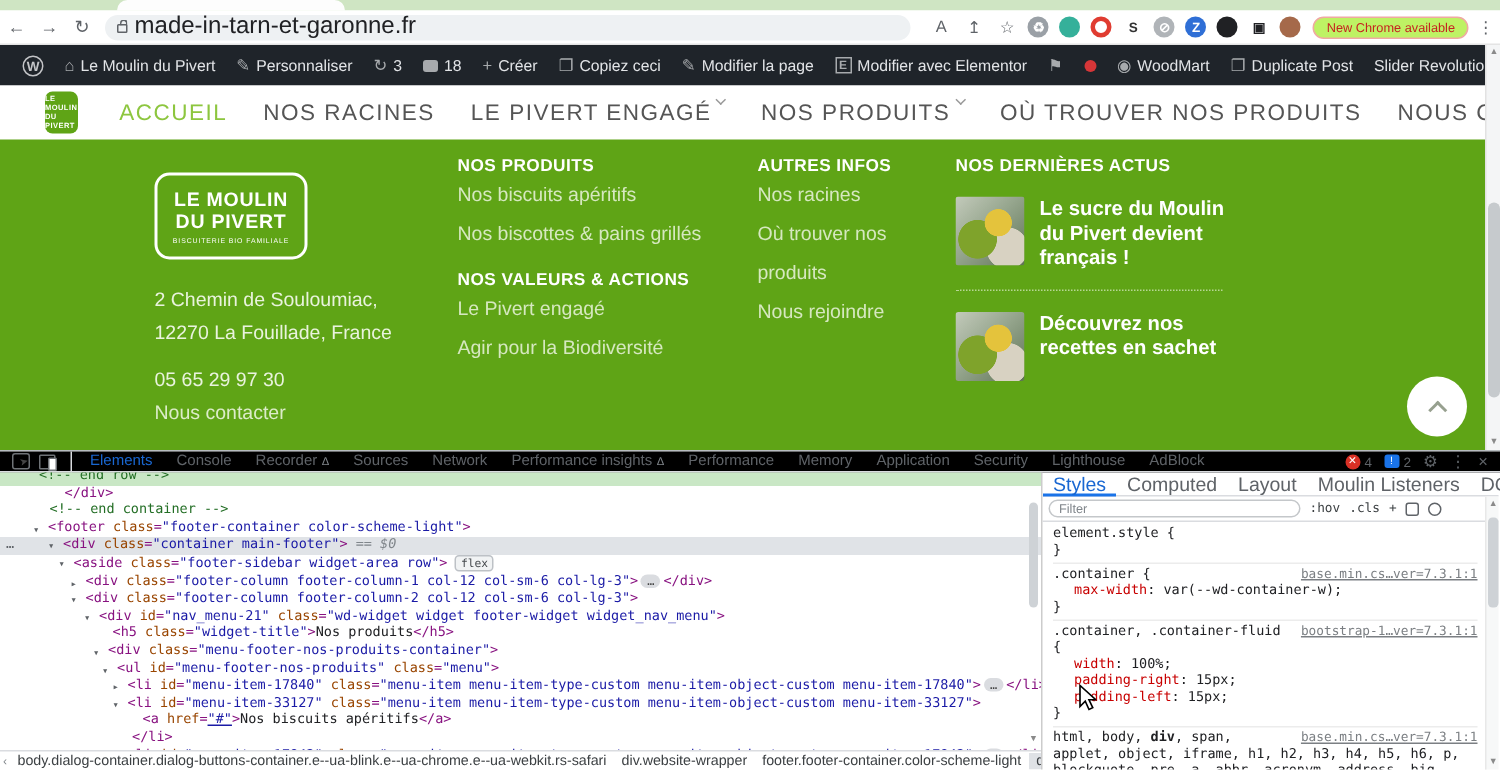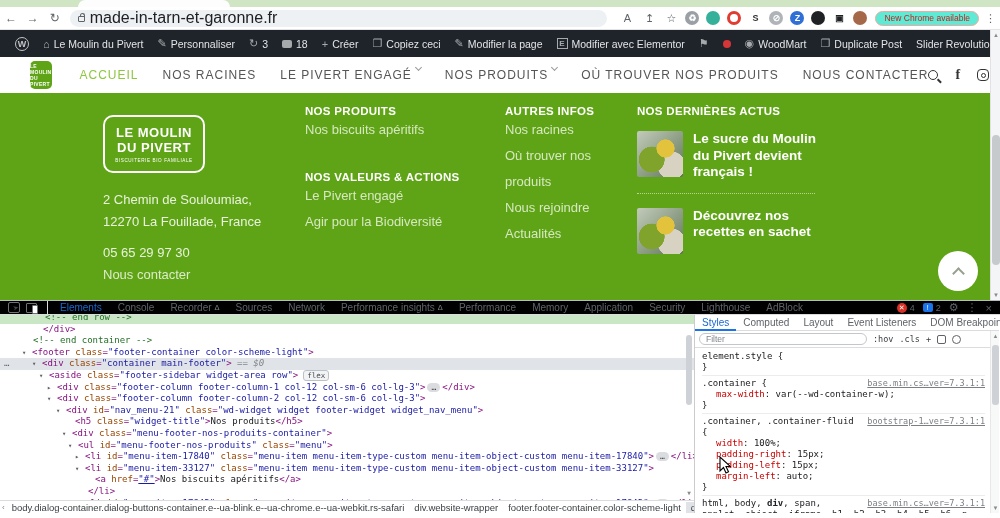--- a/index.html
+++ b/index.html
@@ -13,37 +13,37 @@
   .navbtn{width:22px;text-align:center;color:#5f6368;font-size:12px;line-height:22px}
   .urlpill{margin-left:4px;width:540px;height:17px;background:#eef1f3;border-radius:9px;display:flex;align-items:center;padding:0 8px;gap:5px}
   .lock{width:7px;height:6px;border:1px solid #5f6368;border-radius:1px;position:relative;margin-top:2px}
   .lock:before{content:"";position:absolute;left:1px;top:-4px;width:3px;height:3px;border:1px solid #5f6368;border-bottom:none;border-radius:3px 3px 0 0}
   .urltext{font-size:16px;color:#202124}
   .tb-icons{display:flex;align-items:center;gap:6px;margin-left:12px}
   .tbi{width:16px;height:16px;display:flex;align-items:center;justify-content:center;font-size:11px;color:#5f6368}
   .exi{width:14px;height:14px;border-radius:50%;display:flex;align-items:center;justify-content:center;font-size:9px;font-weight:bold;color:#fff}
   .exi.ring{background:#fff;border:3px solid #e03c31}
   .exi.sq{border-radius:3px}
-  .update-pill{margin-left:8px;height:15px;border:1px solid #f0a9a2;border-radius:8px;color:#c5221f;font-size:8.5px;display:flex;align-items:center;padding:0 8px;background:#5eead4;white-space:nowrap}
+  .update-pill{margin-left:8px;height:15px;border:1px solid #f0a9a2;border-radius:8px;color:#c5221f;font-size:8.5px;display:flex;align-items:center;padding:0 8px;background:#bef264;white-space:nowrap}
   .menu-dots{color:#5f6368;font-size:11px;margin:0 4px 0 6px}
 
   
   .adminbar{position:absolute;left:0;top:30px;width:1000px;height:27px;background:#1f242a;display:flex;align-items:center;color:#e2e4e7;font-size:10.5px;padding-left:8px}
   .ab-item{display:flex;align-items:center;gap:4px;padding:0 7px;height:27px;white-space:nowrap}
   .ab-ico{color:#a7aaad;font-size:11px;display:inline-flex;align-items:center;justify-content:center}
   .i-wordpress{width:14px;height:14px;border:1.5px solid #c3c4c7;border-radius:50%;font-size:9px;font-weight:bold;color:#c3c4c7}
   .i-elementor{width:11px;height:11px;border:1px solid #a7aaad;font-size:8px;font-weight:bold}
   .i-red-dot{width:8px;height:8px;border-radius:50%;background:#d63638}
   .i-bubble{width:10px;height:8px;background:#a7aaad;border-radius:2px}
 
   
   .siteheader{position:absolute;left:0;top:57px;width:1000px;height:36px;background:#fff;display:flex;align-items:center}
   .site-logo{margin-left:30px;width:44px;height:28px;background:#5fa416;border-radius:5px;color:#fff;display:flex;flex-direction:column;align-items:center;justify-content:center;font-size:5px;font-weight:bold;line-height:6px;letter-spacing:.3px}
   .mainnav{display:flex;align-items:center;gap:24px;margin-left:28px}
-  .nav-item{font-size:12px;letter-spacing:1px;color:#555;display:flex;gap:4px;white-space:nowrap}
+  .nav-item{font-size:15px;letter-spacing:1px;color:#555;display:flex;gap:4px;white-space:nowrap}
   .nav-item.active{color:#8dc63f}
   .caret{width:5px;height:5px;border-right:1.5px solid #999;border-bottom:1.5px solid #999;transform:rotate(45deg);margin-top:-3px}
   .hdr-right{margin-left:auto;display:flex;align-items:center;gap:17px;margin-right:30px}
   .search-ico{position:relative;width:10px;height:10px;border:1.6px solid #333;border-radius:50%}
   .search-ico:after{content:"";position:absolute;left:8px;top:9px;width:5px;height:1.6px;background:#333;transform:rotate(45deg)}
   .fb{font-family:"Liberation Serif",serif;font-weight:bold;font-size:14px;color:#333}
   .insta{position:relative;width:12px;height:12px;border:1.6px solid #333;border-radius:4px}
   .insta:after{content:"";position:absolute;left:3px;top:3px;width:3px;height:3px;border:1.3px solid #333;border-radius:50%}
   .cta{background:#6eb32b;color:#fff;font-size:8px;font-weight:bold;letter-spacing:.8px;border-radius:13px;padding:8px 16px;white-space:nowrap}
 
@@ -52,21 +52,21 @@
   .f-col{position:absolute;top:0}
   .logo-badge{position:absolute;left:0;top:22px;width:102px;height:58px;border:2px solid #fff;border-radius:10px;display:flex;flex-direction:column;align-items:center;justify-content:center;text-align:center}
   .lb1{font-size:13px;font-weight:bold;letter-spacing:.5px;line-height:15px}
   .lb-sub{font-size:4.6px;letter-spacing:.6px;margin-top:3px}
   .addr{position:absolute;left:0;top:96px;font-size:13px;line-height:22px;color:#e9f3dd}
   .phone{position:absolute;left:0;top:152px;font-size:13px;color:#e9f3dd}
   .contactlink{position:absolute;left:0;top:174px;font-size:13px;color:#dcecc9}
   .f-head{font-size:11.5px;font-weight:bold;letter-spacing:.3px;color:#fff;margin-top:12px}
   .f-links{list-style:none}
   .f-links li{font-size:13px;color:#d6e8c0;line-height:26px}
-  .f-head2{margin-top:28px}
+  .f-head2{margin-top:12px}
   .actus{width:185px}
   .actu{display:flex;gap:10px;margin-top:14px}
   .thumb{width:46px;height:46px;flex:0 0 46px;border-radius:2px;background:
     radial-gradient(circle at 62% 38%, #e4c33c 0 22%, transparent 23%),
     radial-gradient(circle at 32% 62%, #7fa32b 0 30%, transparent 31%),
     radial-gradient(circle at 75% 75%, #d8d2c2 0 28%, transparent 29%),
     linear-gradient(135deg,#c3cabb 0%,#96a68e 45%,#5f7355 100%)}
   .actu-title{font-size:13.5px;font-weight:bold;line-height:16.5px;color:#fff}
   .actu-sep{border-bottom:1px dotted rgba(255,255,255,.55);margin-top:12px;width:178px}
   .scrolltop{position:absolute;right:22px;top:158px;width:40px;height:40px;border-radius:50%;background:#fff;display:flex;align-items:center;justify-content:center}
@@ -113,21 +113,21 @@
   .el-scroll{position:absolute;right:1px;top:0;width:8px;height:185px;font-size:6px;color:#8a8a8a;text-align:center}
   .el-scroll .thumb{position:absolute;left:1px;top:20px;width:6px;height:70px;background:#ced2d6;border-radius:3px}
   .el-dn{position:absolute;bottom:1px;left:0;width:8px}
   .crumbs{height:13px;border-top:1px solid #dadce0;background:#fff;display:flex;align-items:center;font-size:9.5px;color:#3c4043;overflow:hidden}
   .crumb{padding:0 5px;white-space:nowrap}
   .crumb.sel{background:#dfe2e6}
   .crumb-arrow{color:#80868b;font-size:8px;padding:0 2px}
 
   .dt-rightpane{width:304px;display:flex;flex-direction:column;position:relative}
   .sb-tabs{height:16px;display:flex;align-items:center;border-bottom:1px solid #dadce0}
-  .sb-tab{font-size:10px;color:#5f6368;padding:0 7px;height:16px;display:flex;align-items:center;white-space:nowrap}
+  .sb-tab{font-size:13px;color:#5f6368;padding:0 7px;height:16px;display:flex;align-items:center;white-space:nowrap}
   .sb-tab.active{color:#1967d2;box-shadow:inset 0 -2px 0 #1a73e8}
   .filterrow{height:17px;display:flex;align-items:center;border-bottom:1px solid #dadce0;padding:0 4px;gap:6px}
   .filterbox{width:168px;height:12px;border:1px solid #c4c7ca;border-radius:7px;font-size:8.5px;color:#80868b;display:flex;align-items:center;padding:0 6px;background:#fff}
   .ftool{font-size:8.5px;color:#3c4043;font-family:"DejaVu Sans Mono",monospace}
   .fico{width:9px;height:9px;border:1.2px solid #5f6368;border-radius:2px}
   .styles-content{position:relative;height:165px;overflow:hidden;font-family:"DejaVu Sans Mono",monospace;font-size:9px;line-height:11px;color:#202124;padding:1px 14px 0 7px}
   .rule{border-bottom:1px solid #ececec;padding:2px 0}
   .rule-src{float:right;color:#7b7f83;font-size:8.5px;text-decoration:underline;margin-left:6px}
   .pname{color:#c80000}
   .prop{padding-left:14px}
@@ -277,35 +277,35 @@
         <div>12270 La Fouillade, France</div>
       </div>
       <div class="phone">05 65 29 97 30</div>
       <div class="contactlink">Nous contacter</div>
     </div>
 
     <div class="f-col" style="left:305px;top:0;width:165px">
       <div class="f-head">NOS PRODUITS</div>
       <ul class="f-links" id="links-products">
           <li>Nos biscuits apéritifs</li>
+          <li>Nos biscottes &amp; pains grillés</li>
         </ul>
       <div class="f-head f-head2">NOS VALEURS &amp; ACTIONS</div>
       <ul class="f-links" id="links-values">
           <li>Le Pivert engagé</li>
           <li>Agir pour la Biodiversité</li>
         </ul>
     </div>
 
     <div class="f-col" style="left:505px;top:0;width:120px">
       <div class="f-head">AUTRES INFOS</div>
       <ul class="f-links" id="links-infos">
           <li>Nos racines</li>
           <li>Où trouver nos produits</li>
           <li>Nous rejoindre</li>
-          <li>Actualités</li>
         </ul>
     </div>
 
     <div class="f-col actus" style="left:637px;top:0">
       <div class="f-head">NOS DERNIÈRES ACTUS</div>
       <div id="actus-list">
           <div class="actu">
             <div class="thumb"></div>
             <div class="actu-title">Le sucre du Moulin du Pivert devient français !</div>
           </div>
@@ -385,21 +385,21 @@
         <span class="dt-gear">⚙</span>
         <span class="dt-dots">⋮</span>
         <span class="dt-close">×</span>
       </div>
     </div>
 
     <div class="dt-main">
       <div class="dt-left">
         <div class="tree" id="dom-tree">
 
-        <div class="tree-line first flash" style="padding-left: 45px;"><span class="tk-c">&lt;!-- end row --&gt;</span></div>
+        <div class="tree-line first flash" style="padding-left: 26px;"><span class="tk-c">&lt;!-- end row --&gt;</span></div>
             <div class="tree-line" style="padding-left: 43px;"><span class="tk-t">&lt;/div&gt;</span></div>
             <div class="tree-line" style="padding-left: 33px;"><span class="tk-c">&lt;!-- end container --&gt;</span></div>
             <div class="tree-line" style="padding-left: 32px;"><span class="arrow" style="left: 22px;">▾</span><span class="tk-t">&lt;footer</span><span class="tk-a"> class</span><span class="tk-t">=</span><span class="tk-v">"footer-container color-scheme-light"</span><span class="tk-t">&gt;</span></div>
             <div class="tree-line sel" style="padding-left: 42px;"><span class="gutter">…</span><span class="arrow" style="left: 32px;">▾</span><span class="tk-t">&lt;div</span><span class="tk-a"> class</span><span class="tk-t">=</span><span class="tk-v">"container main-footer"</span><span class="tk-t">&gt;</span><span class="tk-d"> == $0</span></div>
             <div class="tree-line" style="padding-left: 49px;"><span class="arrow" style="left: 39px;">▾</span><span class="tk-t">&lt;aside</span><span class="tk-a"> class</span><span class="tk-t">=</span><span class="tk-v">"footer-sidebar widget-area row"</span><span class="tk-t">&gt;</span><span class="tk-badge">flex</span></div>
             <div class="tree-line" style="padding-left: 57px;"><span class="arrow" style="left: 47px;">▸</span><span class="tk-t">&lt;div</span><span class="tk-a"> class</span><span class="tk-t">=</span><span class="tk-v">"footer-column footer-column-1 col-12 col-sm-6 col-lg-3"</span><span class="tk-t">&gt;</span><span class="tk-e">…</span><span class="tk-t">&lt;/div&gt;</span></div>
             <div class="tree-line" style="padding-left: 57px;"><span class="arrow" style="left: 47px;">▾</span><span class="tk-t">&lt;div</span><span class="tk-a"> class</span><span class="tk-t">=</span><span class="tk-v">"footer-column footer-column-2 col-12 col-sm-6 col-lg-3"</span><span class="tk-t">&gt;</span></div>
             <div class="tree-line" style="padding-left: 66px;"><span class="arrow" style="left: 56px;">▾</span><span class="tk-t">&lt;div</span><span class="tk-a"> id</span><span class="tk-t">=</span><span class="tk-v">"nav_menu-21"</span><span class="tk-a"> class</span><span class="tk-t">=</span><span class="tk-v">"wd-widget widget footer-widget widget_nav_menu"</span><span class="tk-t">&gt;</span></div>
             <div class="tree-line" style="padding-left: 75px;"><span class="tk-t">&lt;h5</span><span class="tk-a"> class</span><span class="tk-t">=</span><span class="tk-v">"widget-title"</span><span class="tk-t">&gt;</span><span class="tk-x">Nos produits</span><span class="tk-t">&lt;/h5&gt;</span></div>
             <div class="tree-line" style="padding-left: 72px;"><span class="arrow" style="left: 62px;">▾</span><span class="tk-t">&lt;div</span><span class="tk-a"> class</span><span class="tk-t">=</span><span class="tk-v">"menu-footer-nos-produits-container"</span><span class="tk-t">&gt;</span></div>
@@ -421,21 +421,21 @@
             <span class="crumb">footer.footer-container.color-scheme-light</span>
             <span class="crumb sel">div.container.main-footer</span>
           </div>
       </div>
 
       <div class="dt-rightpane">
         <div class="sb-tabs" id="sb-tabs">
             <span class="sb-tab active">Styles</span>
             <span class="sb-tab">Computed</span>
             <span class="sb-tab">Layout</span>
-            <span class="sb-tab">Event Listeners</span>
+            <span class="sb-tab">Moulin Listeners</span>
             <span class="sb-tab">DOM Breakpoints</span>
           </div>
         <div class="filterrow">
           <span class="filterbox">Filter</span>
           <span class="ftool">:hov</span>
           <span class="ftool">.cls</span>
           <span class="ftool">+</span>
           <span class="fico"></span>
           <span class="fico" style="border-radius:50%"></span>
         </div>
@@ -450,21 +450,20 @@
               <div><span>.container</span><span> {</span></div>
               <div class="prop"><span class="pname">max-width</span><span>: var(--wd-container-w);</span></div>
               <div>}</div>
             </div>
             <div class="rule">
               <span class="rule-src">bootstrap-1…ver=7.3.1:1</span>
               <div><span>.container, .container-fluid</span><span> {</span></div>
               <div class="prop"><span class="pname">width</span><span>: 100%;</span></div>
               <div class="prop"><span class="pname">padding-right</span><span>: 15px;</span></div>
               <div class="prop"><span class="pname">padding-left</span><span>: 15px;</span></div>
-              <div class="prop"><span class="pname">margin-left</span><span>: auto;</span></div>
               <div>}</div>
             </div>
             <div class="rule">
               <span class="rule-src">base.min.cs…ver=7.3.1:1</span>
               <div><span>html, body, </span><span class="selb">div</span><span>, span, applet, object, iframe, h1, h2, h3, h4, h5, h6, p, blockquote, pre, a, abbr, acronym, address, big, cite, code, del, dfn, em, img, ins, kbd, q, s, samp, small, strike, strong, sub, sup, tt, var, b, u, i</span></div>
             </div>
             <svg class="cursor" width="12" height="18" viewBox="0 0 12 18">
             <path d="M1 1 L1 15 L4.5 11.5 L7 17 L9.5 15.8 L7 10.5 L11.5 10.5 Z" fill="#fff" stroke="#000" stroke-width="1.1"></path>
           </svg>
           </div>

